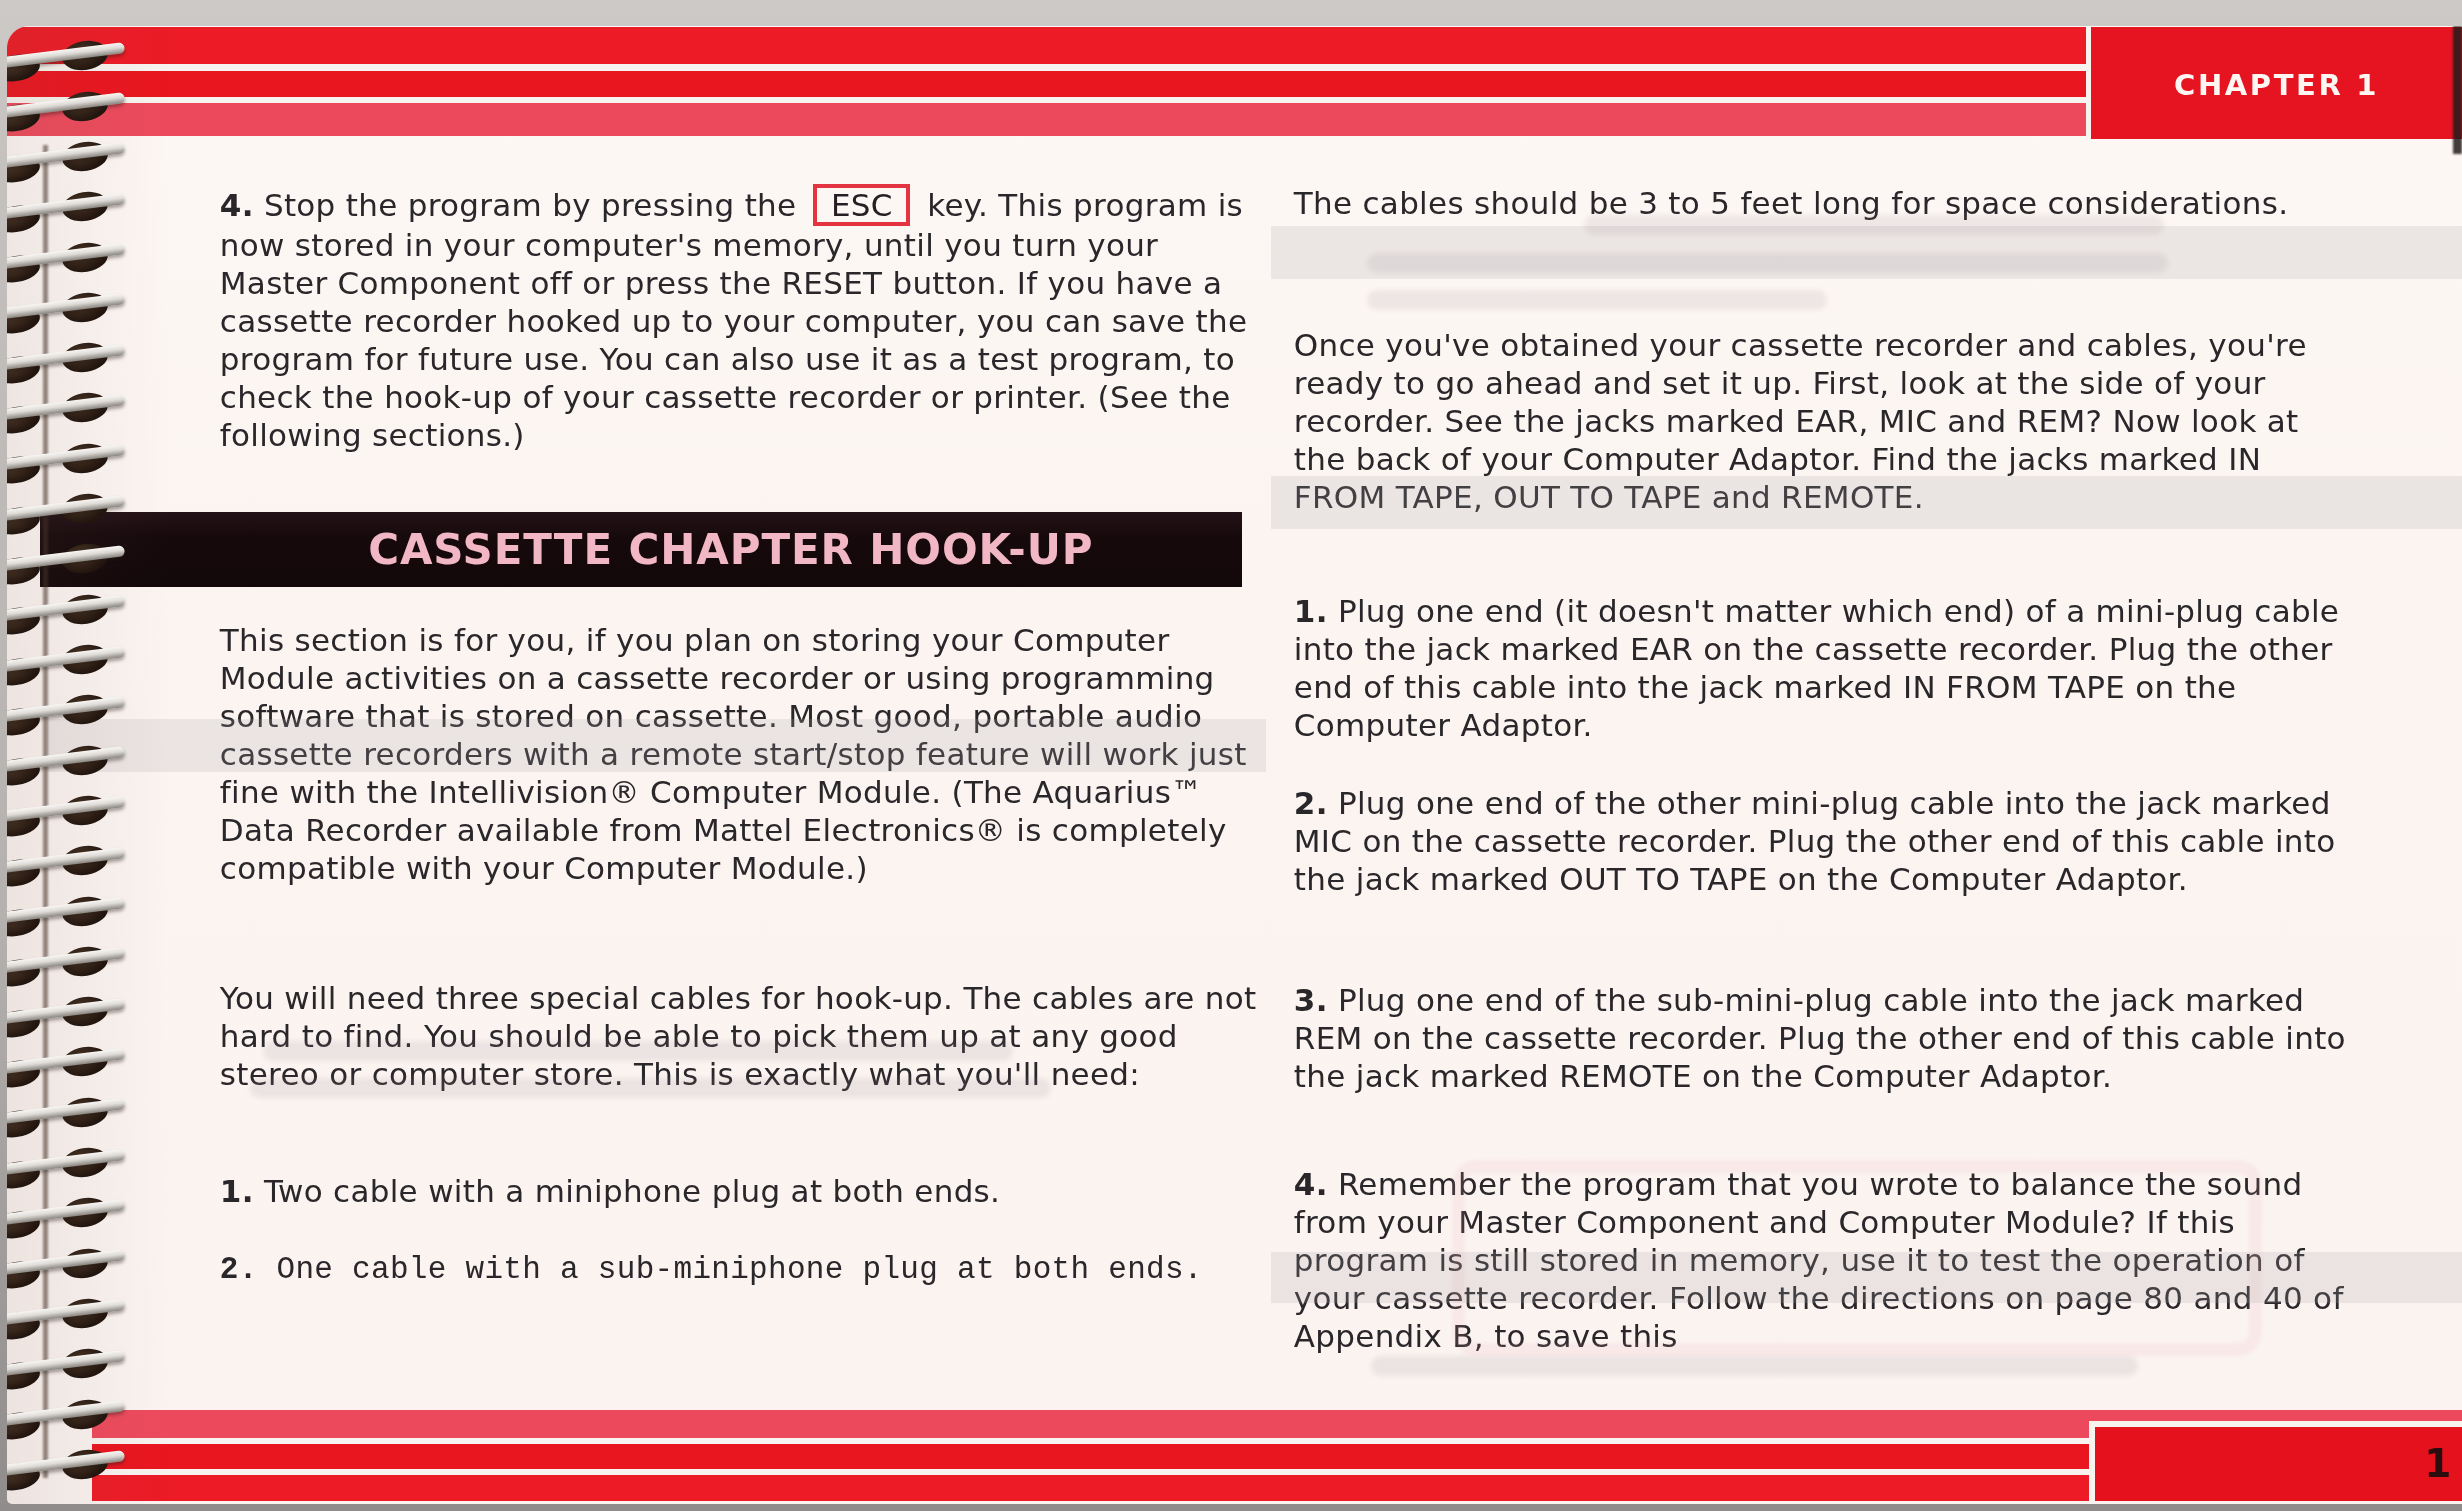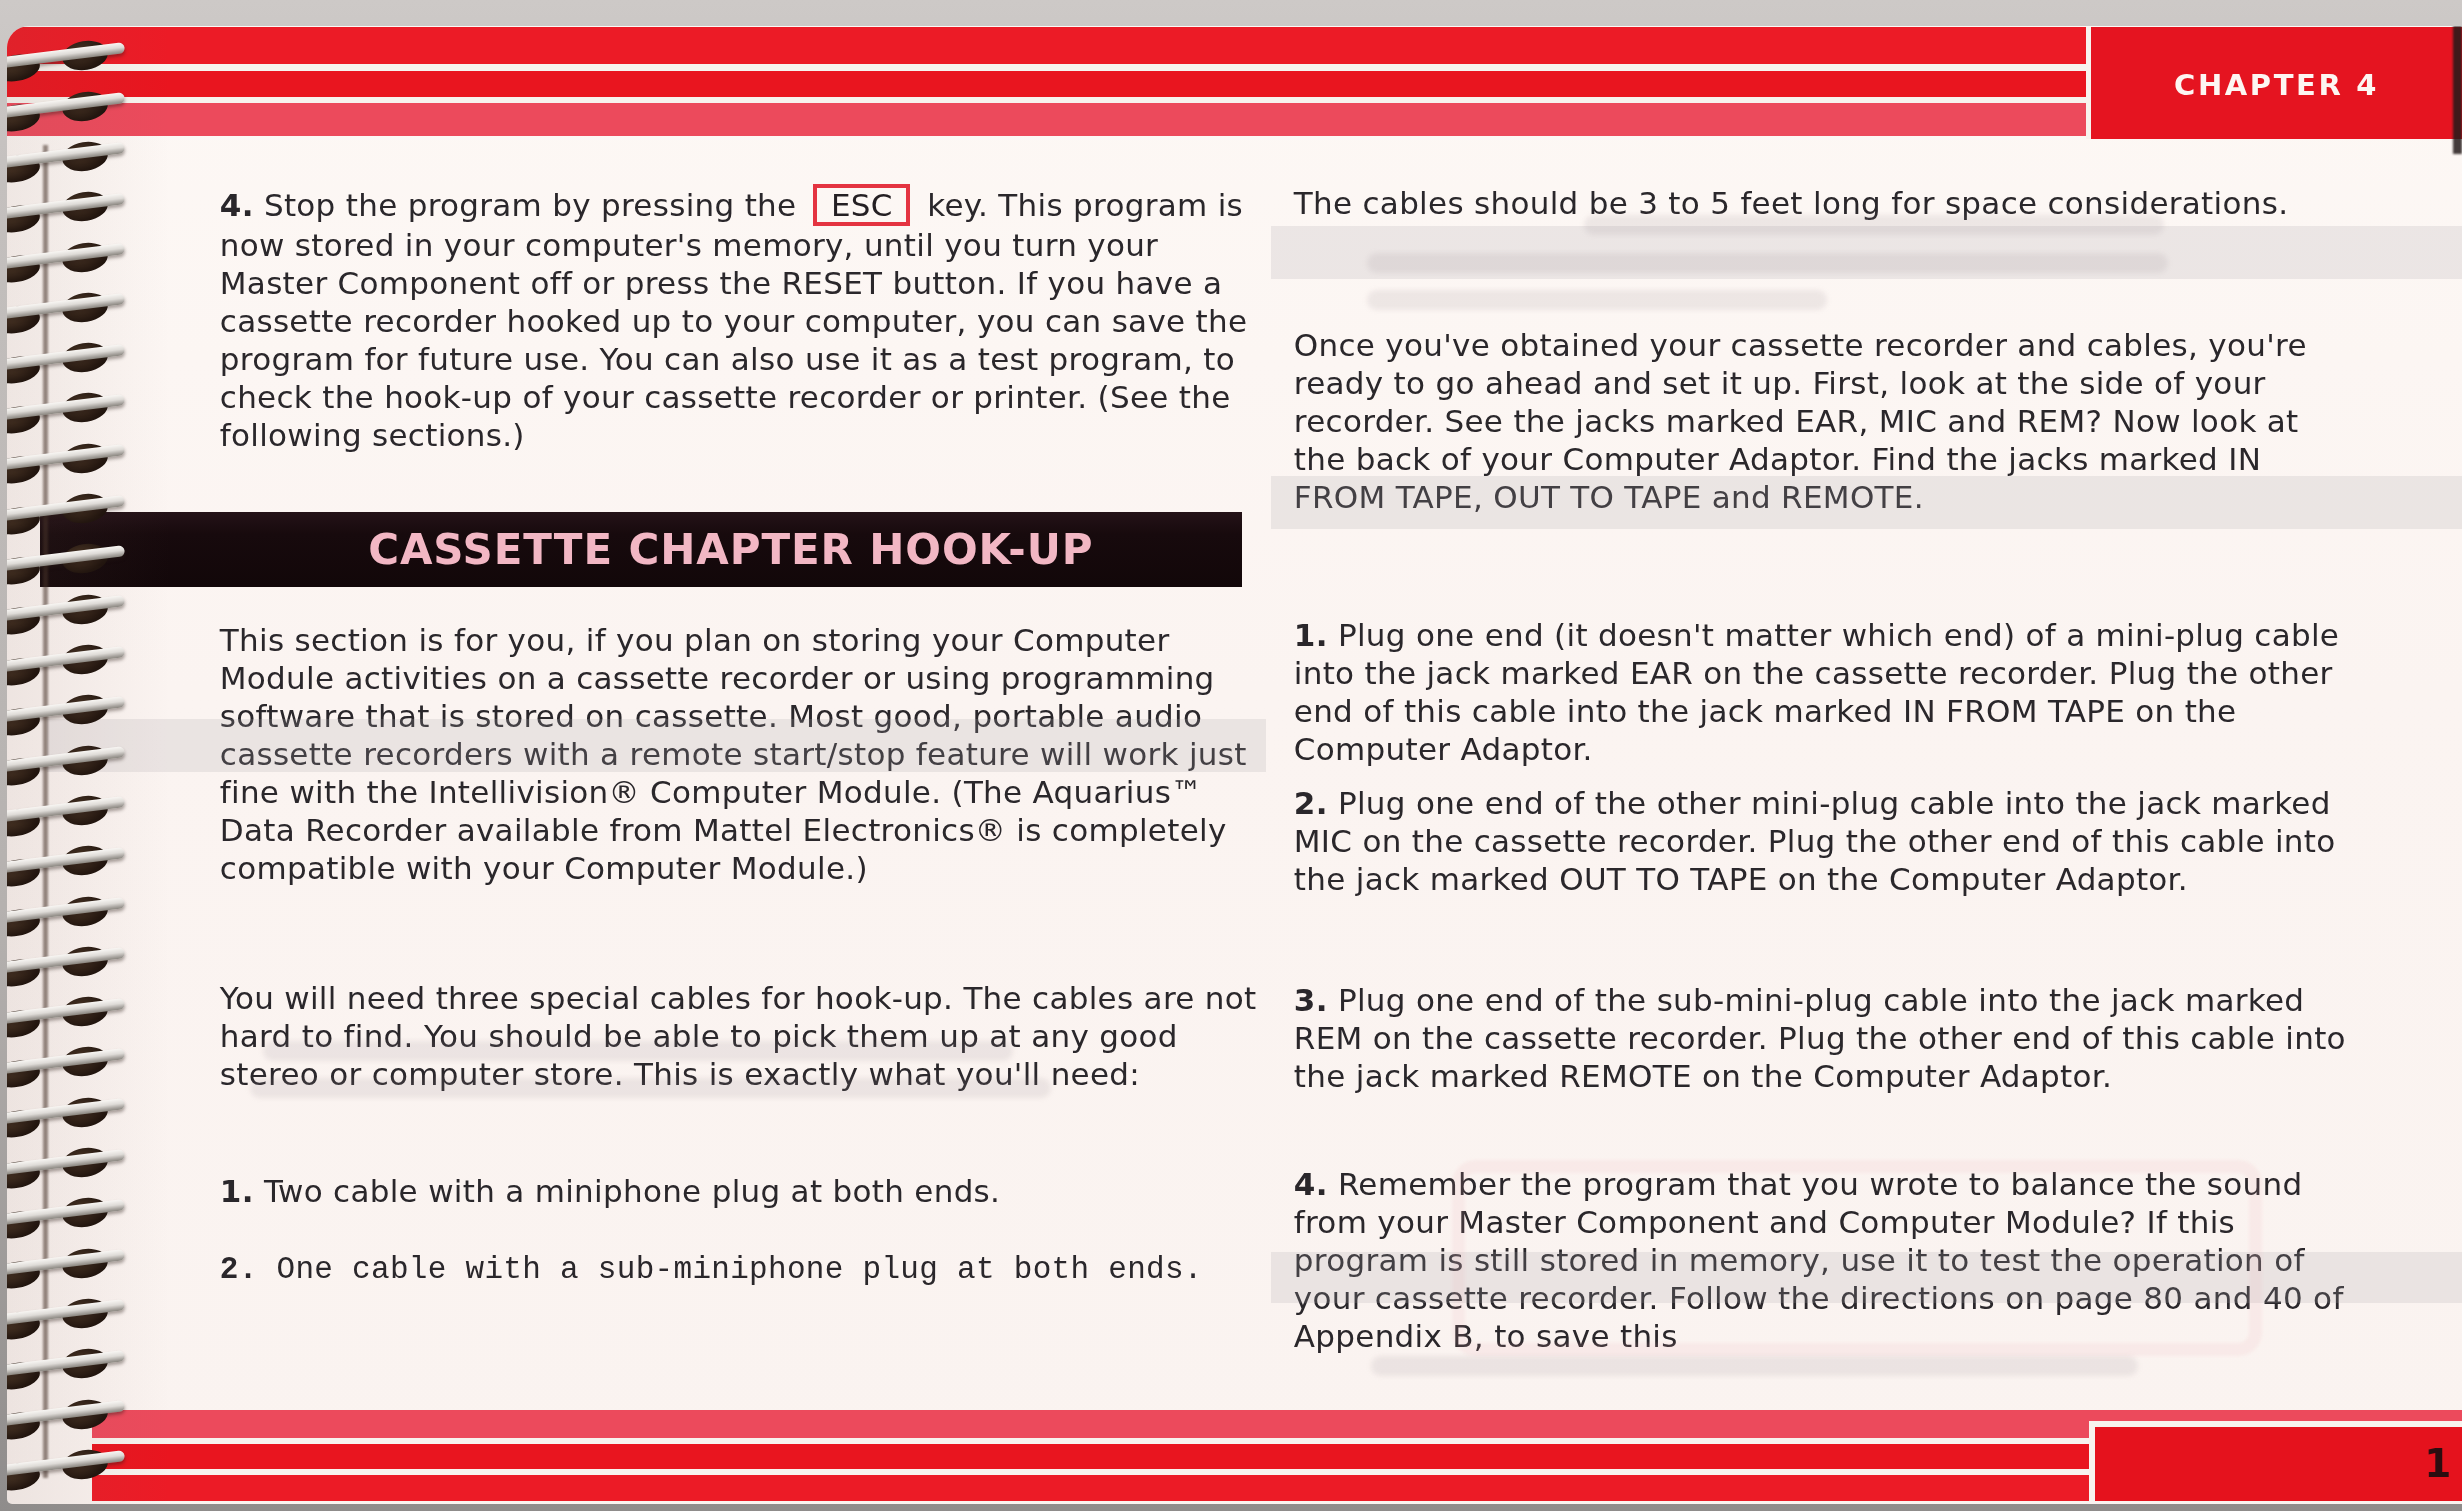--- a/index.html
+++ b/index.html
@@ -76,21 +76,21 @@
     display:inline-block; border:4.3px solid #e43441; padding:0 13.6px; margin:0 6.8px;
     line-height:34px; color:#241f23;
   }
   #lc-item4{ left:213px; top:158px;  width:1038px; }
   #lc-para1{ left:213px; top:595px;  width:1038px; }
   #lc-para2{ left:213px; top:953px; width:1038px; }
   #lc-li1  { left:213px; top:1146px; width:1038px; }
   #lc-li2  { left:213px; top:1225px; width:1038px;font-family:Liberation Mono, monospace; }
   #rc-para1{ left:1287px; top:158px;  width:1057px; }
   #rc-para2{ left:1287px; top:300px;  width:1057px; }
-  #rc-step1{ left:1287px; top:566px;  width:1057px;margin-top:24px; }
+  #rc-step1{ left:1287px; top:566px;  width:1057px; }
   #rc-step2{ left:1287px; top:758px;  width:1057px; }
   #rc-step3{ left:1287px; top:955px; width:1057px; }
   #rc-step4{ left:1287px; top:1139px; width:1057px; }
 
   
   .scan-band{ position:absolute; z-index:3; background:rgba(168,165,168,.20); pointer-events:none; }
   .sb1{ left:1264px; top:200px;  width:1192px; height:53px; }
   .sb2{ left:40px;   top:693px;  width:1219px; height:53px; }
   .sb3{ left:1264px; top:450px;  width:1192px; height:53px; }
   .sb4{ left:1264px; top:1226px; width:1192px; height:51px; }
@@ -139,21 +139,21 @@
 
     <div class="stripes-top">
       <div class="band red" style="height:37px"></div>
       <div class="band white" style="height:6.8px"></div>
       <div class="band red2" style="height:26.4px"></div>
       <div class="band white" style="height:6px"></div>
       <div class="band pink" style="height:33px"></div>
     </div>
 
     <div class="chapter">
-      <span>CHAPTER 4</span>
+      <span>CHAPTER 1</span>
     </div>
     <div class="scan-edge-dark"></div>
 
     <div class="banner">
       <span>CASSETTE CHAPTER HOOK-UP</span>
     </div>
 
     <div class="tb" id="lc-item4">
       <span class="bnum">4.</span><span> Stop the program by pressing the </span><span class="esc">ESC</span><span> key. This program is now stored in your computer's memory, until you turn your Master Component off or press the RESET button. If you have a cassette recorder hooked up to your computer, you can save the program for future use. You can also use it as a test program, to check the hook-up of your cassette recorder or printer. (See the following sections.)</span>
     </div>

